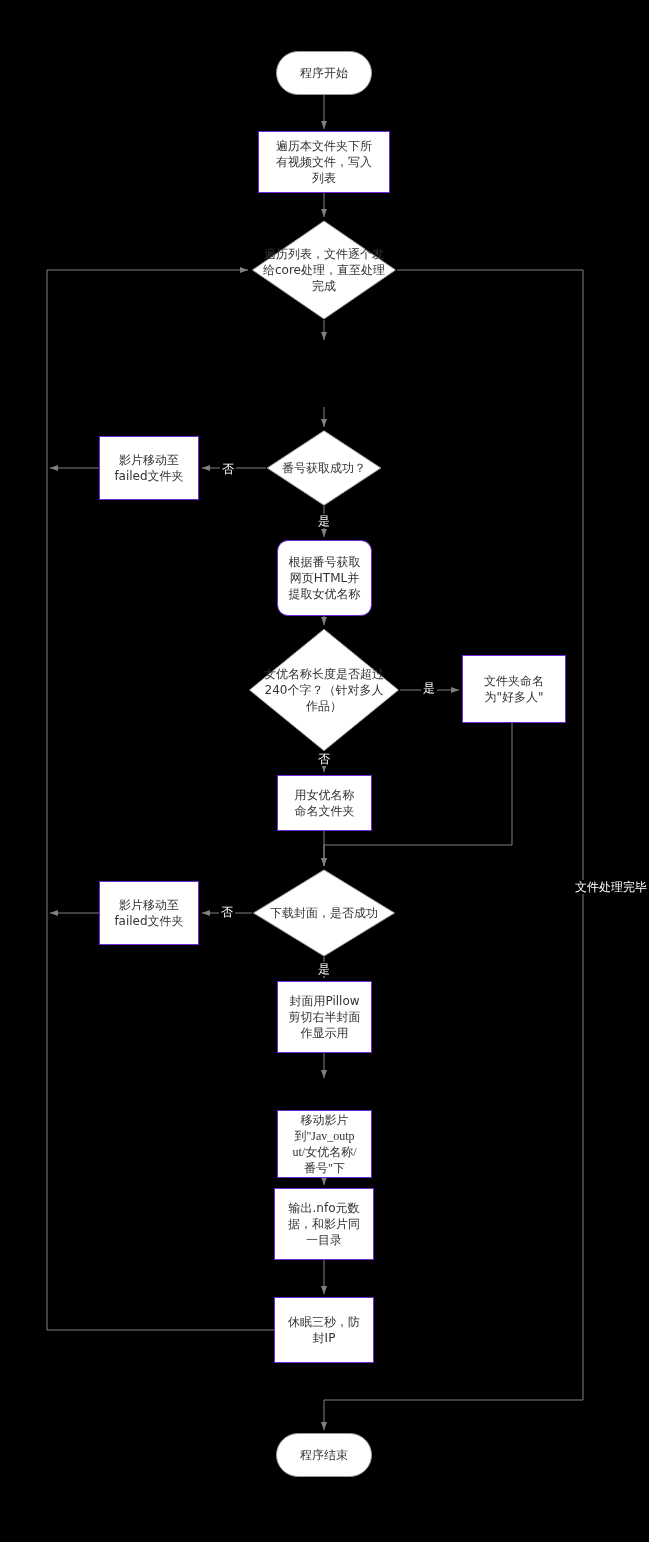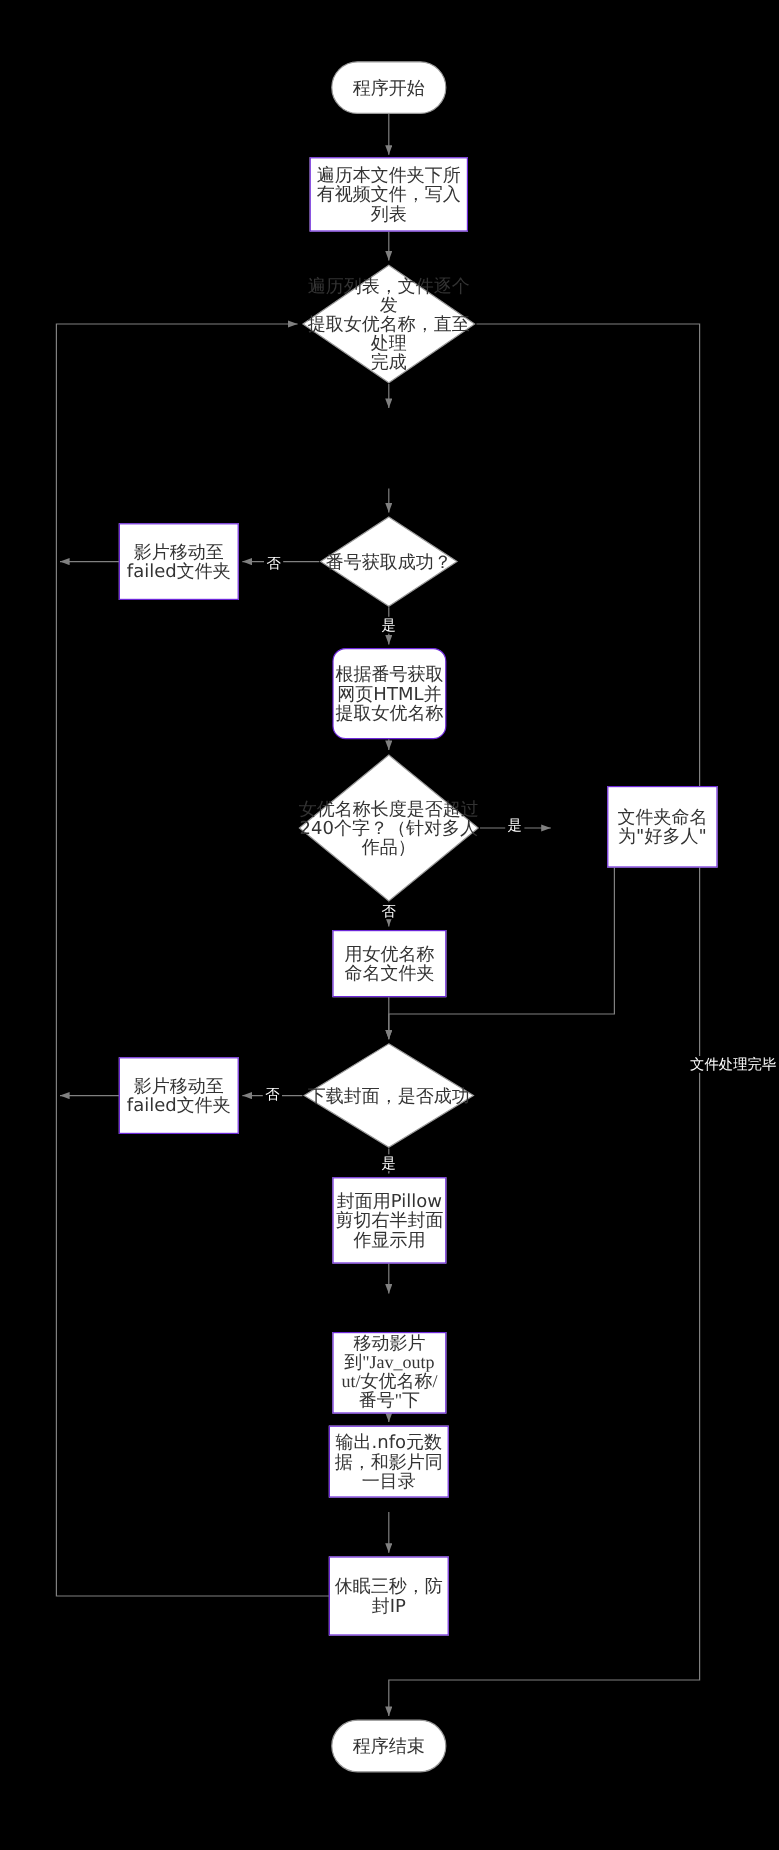--- a/index.html
+++ b/index.html
@@ -4,21 +4,21 @@
 <style>
   html,body{margin:0;padding:0;background:#000;}
   .stage{
     position:relative;width:649px;height:1542px;background:#000000;
     font-family:"DejaVu Sans","Liberation Sans",sans-serif;overflow:hidden;
   }
   .edges{position:absolute;left:0;top:0;}
   .edges polyline{fill:none;stroke:#808080;stroke-width:1;}
   .node{
     position:absolute;display:flex;align-items:center;justify-content:center;
-    text-align:center;font-size:15px;line-height:16px;color:#333333;
+    text-align:center;font-size:12px;line-height:16px;color:#333333;
     box-sizing:border-box;
   }
   .node span{white-space:pre-line;position:relative;z-index:1;}
   .rect{background:#ffffff;border:1px solid #6d28d9;}
   .terminator{background:#ffffff;border:1px solid #999999;border-radius:22px;}
   .diamond{background:transparent;border:none;}
   .diamond .diamond-shape{position:absolute;left:0;top:0;width:100%;height:100%;}
   .diamond .diamond-shape polygon{fill:#ffffff;stroke:#999999;stroke-width:1;vector-effect:non-scaling-stroke;}
   .edge-label{
     position:absolute;transform:translate(-50%,-50%);
@@ -67,21 +67,21 @@
     <span>遍历本文件夹下所
 有视频文件，写入
 列表</span>
   </div>
 
   <div class="node diamond" style="left:251px;top:220px;width:146px;height:100px;">
     <svg class="diamond-shape" viewBox="0 0 100 100" preserveAspectRatio="none">
         <polygon points="50,1 99,50 50,99 1,50"></polygon>
       </svg>
     <span>遍历列表，文件逐个发
-提取女优名称，直至处理
+给core处理，直至处理
 完成</span>
   </div>
 
 
   <div class="node diamond" style="left:266px;top:430px;width:116px;height:76px;">
     <svg class="diamond-shape" viewBox="0 0 100 100" preserveAspectRatio="none">
         <polygon points="50,1 99,50 50,99 1,50"></polygon>
       </svg>
     <span>番号获取成功？</span>
   </div>
@@ -99,21 +99,21 @@
 
   <div class="node diamond" style="left:248px;top:628px;width:152px;height:124px;align-items:center;">
     <svg class="diamond-shape" viewBox="0 0 100 100" preserveAspectRatio="none">
         <polygon points="50,1 99,50 50,99 1,50"></polygon>
       </svg>
     <span>女优名称长度是否超过
 240个字？（针对多人
 作品）</span>
   </div>
 
-  <div class="node rect" style="left:462px;top:655px;width:92px;height:68px;margin-left:44px;">
+  <div class="node rect" style="left:462px;top:655px;width:104px;height:68px;">
     <span>文件夹命名
 为"好多人"</span>
   </div>
 
   <div class="node rect" style="left:277px;top:775px;width:95px;height:56px;">
     <span>用女优名称
 命名文件夹</span>
   </div>
 
   <div class="node diamond" style="left:252px;top:869px;width:144px;height:88px;">
@@ -134,21 +134,21 @@
 作显示用</span>
   </div>
 
   <div class="node rect" style="left:277px;top:1110px;width:95px;height:68px;font-family:Liberation Serif, serif;">
     <span>移动影片
 到"Jav_outp
 ut/女优名称/
 番号"下</span>
   </div>
 
-  <div class="node rect" style="left:274px;top:1188px;width:100px;height:60px;">
+  <div class="node rect" style="left:274px;top:1188px;width:100px;height:72px;">
     <span>输出.nfo元数
 据，和影片同
 一目录</span>
   </div>
 
   <div class="node terminator" style="left:276px;top:1433px;width:96px;height:44px;">
     <span>程序结束</span>
   </div>
 
   <div class="node rect" style="left:274px;top:1297px;width:100px;height:66px;">

